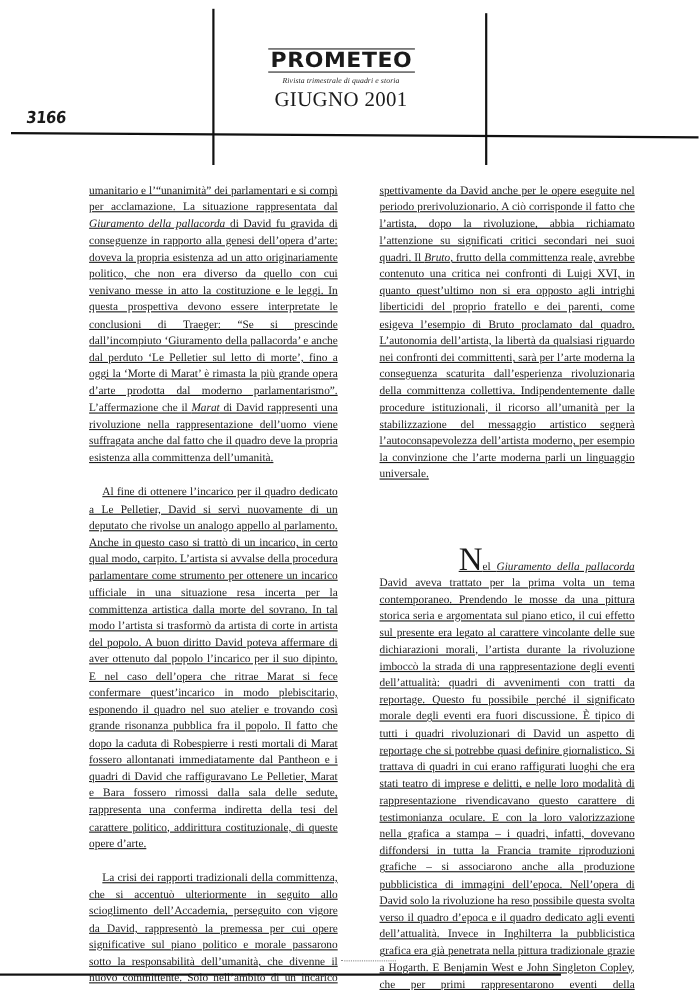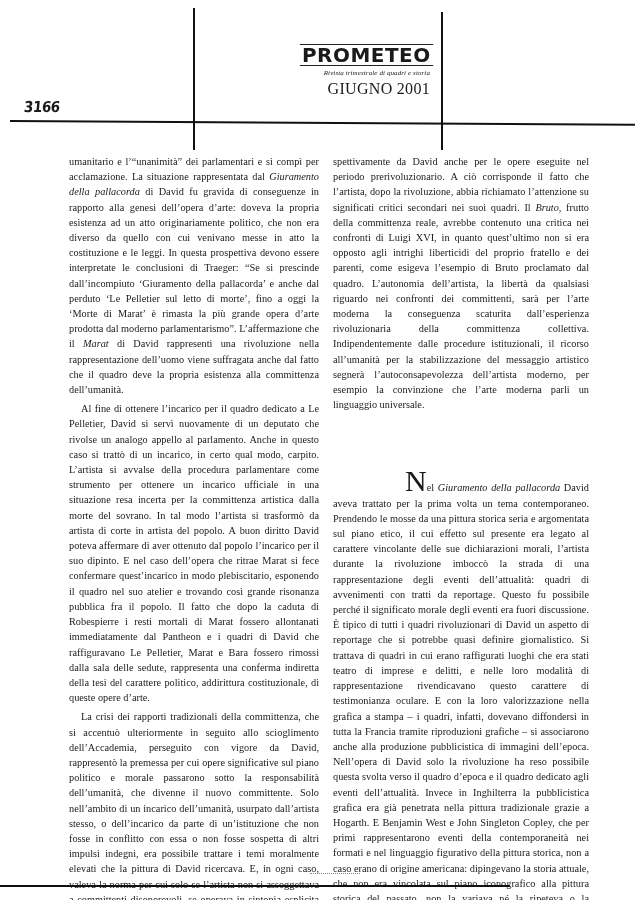--- a/index.html
+++ b/index.html
@@ -1,25 +1,25 @@
 <!DOCTYPE html>
 <html><head>
 <meta charset="utf-8">
 <style>
   html, body { margin: 0; padding: 0; background: #ffffff; }
   body { width: 636px; height: 900px; position: relative; overflow: hidden; color: #1a1a1a; font-family: "Liberation Serif", "DejaVu Serif", serif; }
   .vline { position: absolute; background: #111; width: 2px; }
   .hrule { position: absolute; background: #111; }
-  .header-center { position: absolute; left: 190px; width: 240px; top: 44px; text-align: right; }
+  .header-center { position: absolute; left: 190px; width: 240px; top: 44px; text-align: center; }
   .logo { font-family: "DejaVu Sans", sans-serif; font-weight: bold; font-size: 19px; letter-spacing: 0.5px; display: inline-block; border-top: 1px solid #222; border-bottom: 1px solid #222; padding: 0 2px; line-height: 20px; transform: scaleX(1.05); }
   .subtitle { font-style: italic; font-size: 7px; margin-top: 3px; letter-spacing: 0.1px; }
-  .issue { font-size: 16px; margin-top: 3px; letter-spacing: 0.3px; }
+  .issue { font-size: 19px; margin-top: 3px; letter-spacing: 0.3px; }
   .page-id { position: absolute; left: 22px; top: 98px; font-family: "DejaVu Sans", sans-serif; font-weight: bold; font-size: 15px; letter-spacing: -0.5px; transform: scaleX(0.9) skewX(-6deg); }
   .col { position: absolute; top: 150px; font-size: 10.3px; line-height: 15.2px; text-align: justify; hyphens: manual; }
-  .col p { margin: 4px; }
+  .col p { margin: 16px; text-decoration: underline; }
   .col p.indent { text-indent: 12px; }
   .col-left { left: 65px; width: 258px; }
   .col-right { left: 329px; width: 264px; }
   .dropcap-para { margin-top: 58px !important; }
   .dropcap { font-size: 30px; line-height: 22px; margin-left: 72px; vertical-align: baseline; }
   .gap-dots { position: absolute; left: 310px; top: 873px; width: 50px; height: 1px; border-top: 1px dotted #888; }
 </style>
 </head>
 <body>
 

